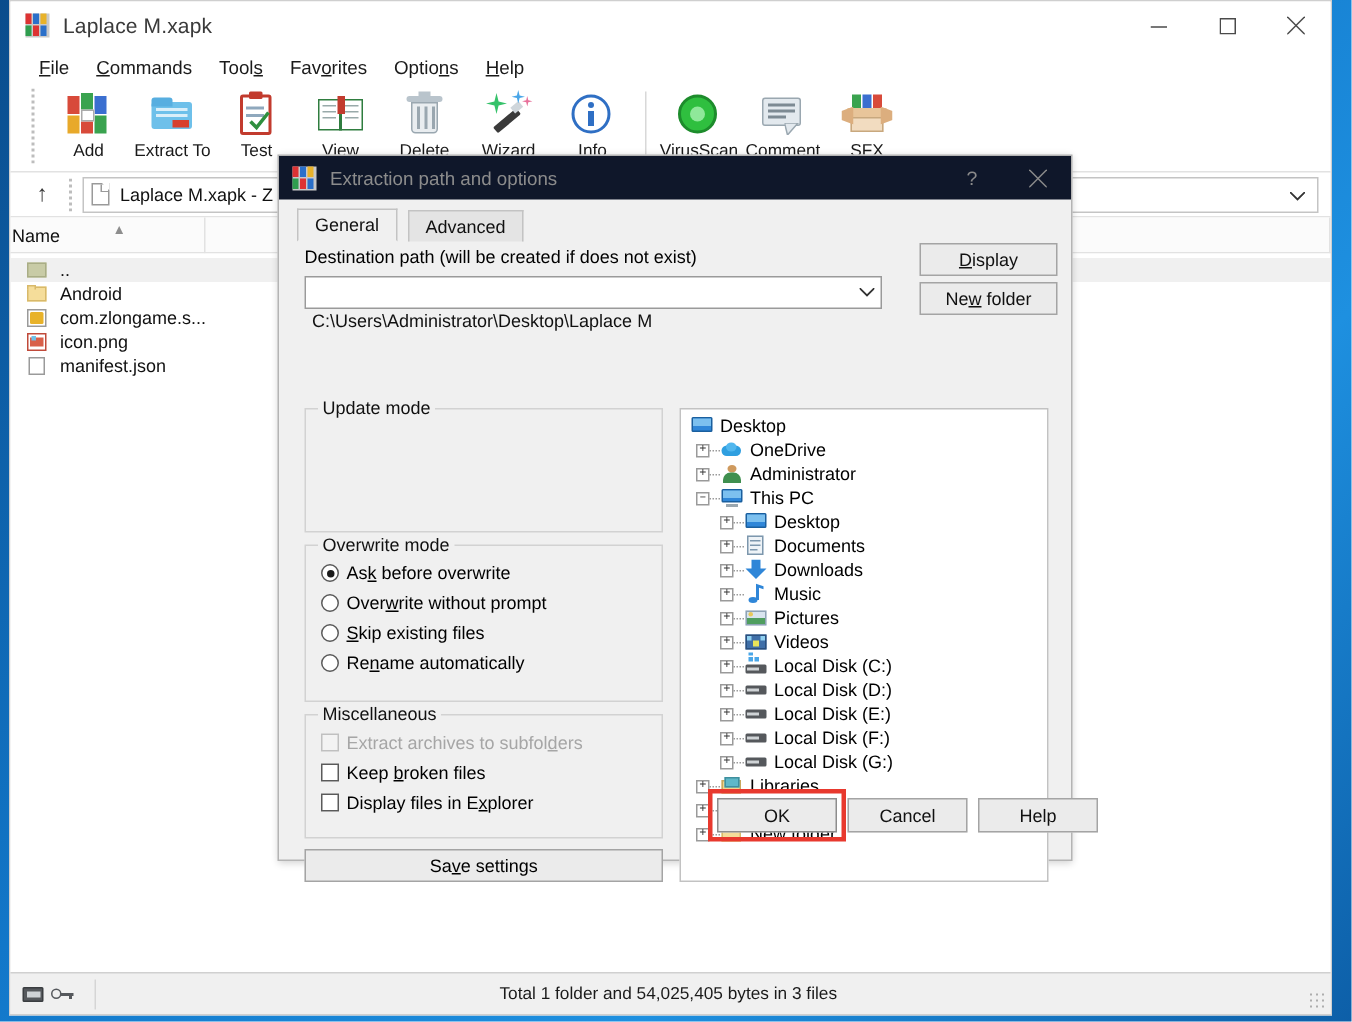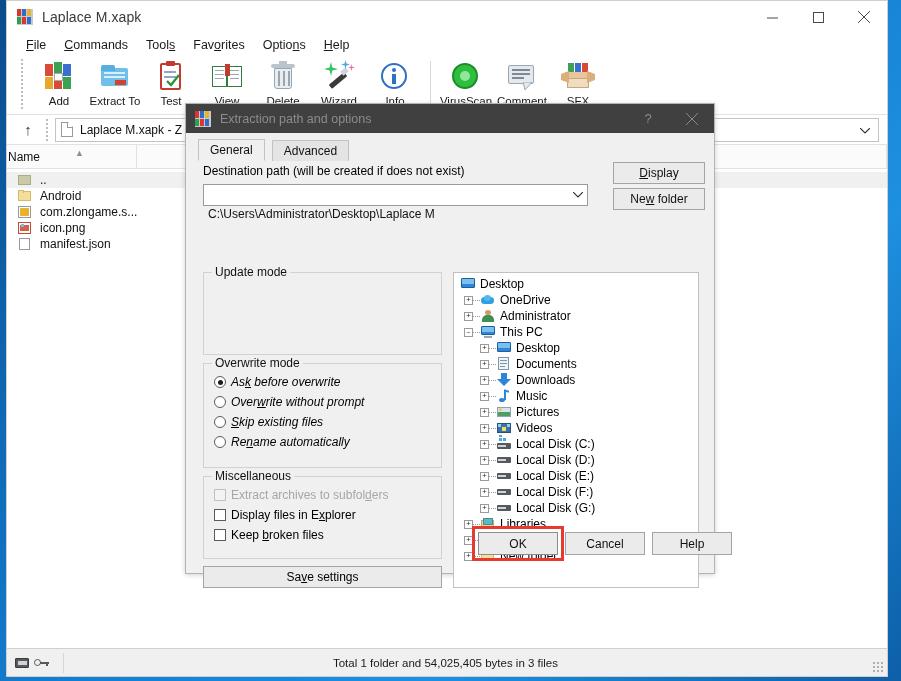--- a/index.html
+++ b/index.html
@@ -196,21 +196,21 @@
     left: 185px; top: 103px;
     width: 530px; height: 471px;
     background:#f0f0f0;
     border:1px solid #b4b4b4;
     box-shadow: 0 1px 5px rgba(0,0,0,.18);
     display:flex; flex-direction:column;
     z-index: 50;
   }
   #dlg-title {
     height:29px; flex:none;
-    background:#404040;
+    background:#0f172a;
     display:flex; align-items:center;
     position:relative;
     text-align:center;
   }
   #dlg-icon { width:16px;height:16px;margin-left:9px;margin-right:9px;position:relative;background:#c9c9c9;flex:none;}
   #dlg-title-text { font-size:12.5px; color:#8c8c8c; }
   #dlg-btns { position:absolute; right:0; top:0; height:29px; display:flex; }
   .dlg-btn { width:44px;height:29px;display:flex;align-items:center;justify-content:center;color:#8b8b8b;font-size:13px;}
 
   #dlg-body { flex:1; position:relative; padding: 6px 9px 9px 9px; }
@@ -644,21 +644,21 @@
       <div class="sidebtn" id="btn-newfolder">
         <span>Ne<u>w</u> folder</span>
       </div>
 
       <div class="grp" id="grp-update">
         <span class="grp-title">Update mode</span>
       </div>
 
       <div class="grp" id="grp-overwrite">
         <span class="grp-title">Overwrite mode</span>
-        <div style="padding-top:8px;font-style:italic;">
+        <div style="padding-top:8px;">
           <div class="opt">
             <span class="radio on"></span>
             <span>As<u>k</u> before overwrite</span>
           </div>
           <div class="opt">
             <span class="radio"></span>
             <span>Over<u>w</u>rite without prompt</span>
           </div>
           <div class="opt">
             <span class="radio"></span>
@@ -673,25 +673,25 @@
 
       <div class="grp" id="grp-misc">
         <span class="grp-title">Miscellaneous</span>
         <div style="padding-top:8px;">
           <div class="opt disabled">
             <span class="cbx"></span>
             <span>Extract archives to subfol<u>d</u>ers</span>
           </div>
           <div class="opt">
             <span class="cbx"></span>
-            <span>Display files in E<u>x</u>plorer</span>
+            <span>Keep <u>b</u>roken files</span>
           </div>
           <div class="opt">
             <span class="cbx"></span>
-            <span>Keep <u>b</u>roken files</span>
+            <span>Display files in E<u>x</u>plorer</span>
           </div>
         </div>
       </div>
 
       <div id="btn-save">
         <span>Sa<u>v</u>e settings</span>
       </div>
 
       <div id="treepanel">
 

